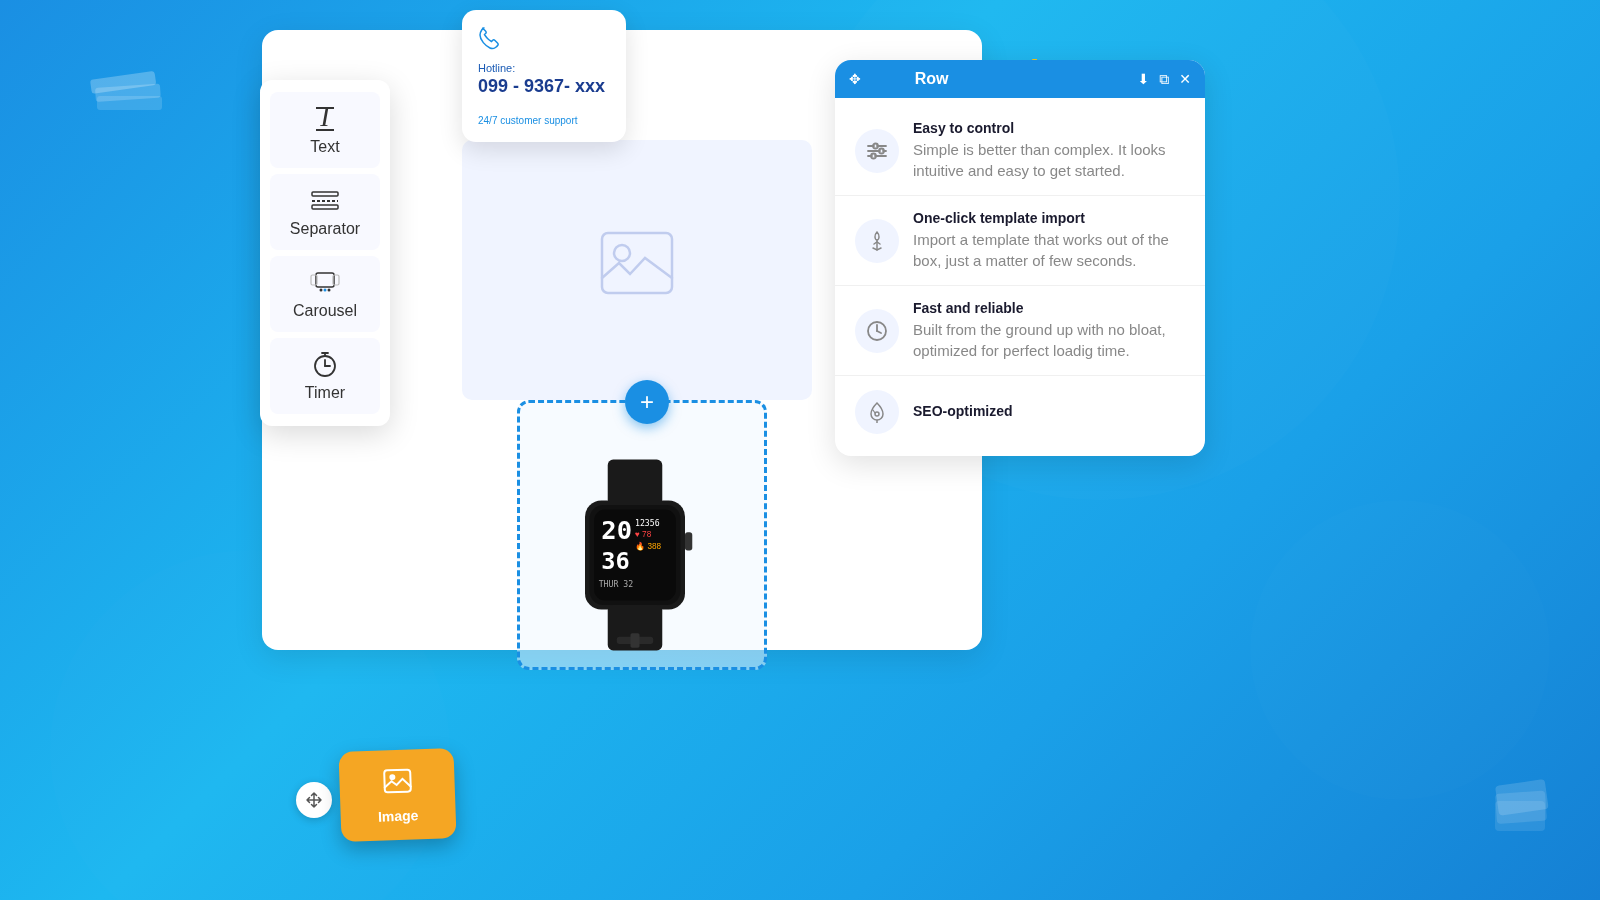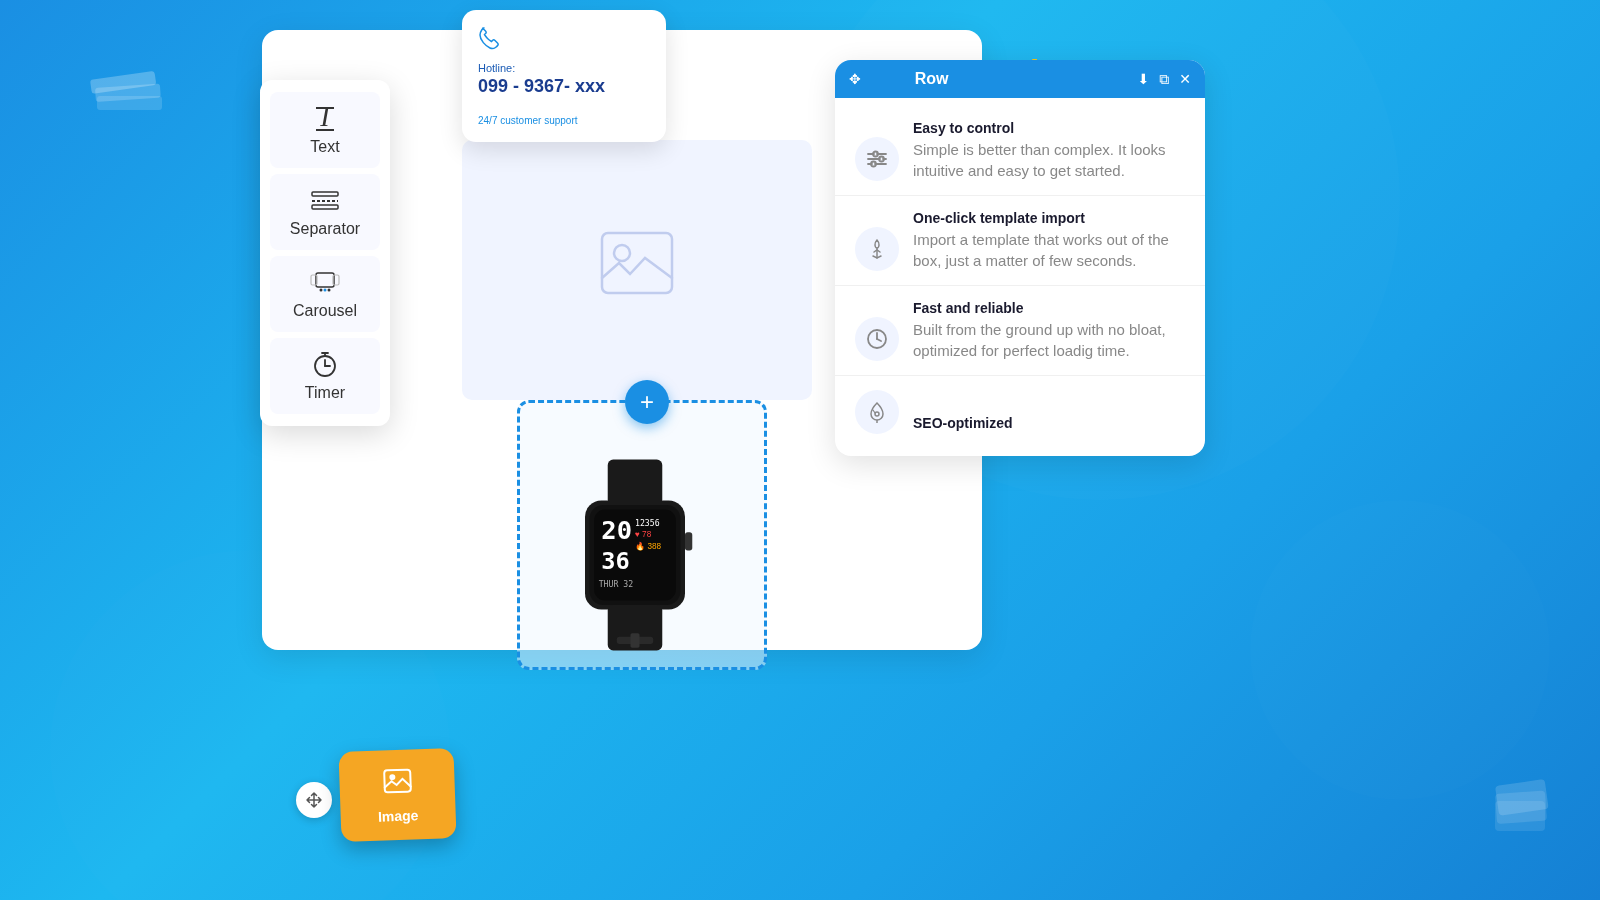--- a/index.html
+++ b/index.html
@@ -157,21 +157,21 @@
       font-size: 14px;
       color: white;
       font-weight: 600;
     }
 
     
     .phone-card {
       position: absolute;
       left: 462px;
       top: 10px;
-      width: 204px;
+      width: 164px;
       background: white;
       border-radius: 14px;
       padding: 16px;
       box-shadow: 0 8px 25px rgba(0,0,0,0.12);
       z-index: 25;
     }
     .phone-card .phone-icon {
       font-size: 22px;
       color: #1a8fe3;
       margin-bottom: 6px;
@@ -310,21 +310,21 @@
       margin-right: auto;
       padding-left: 44px;
     }
 
     
     .features-list {
       padding: 8px 0;
     }
     .feature-item {
       display: flex;
-      align-items: flex-end;
+      align-items: center;
       padding: 14px 20px;
       gap: 14px;
       border-bottom: 1px solid #f0f0f0;
     }
     .feature-item:last-child {
       border-bottom: none;
     }
     .feature-icon-wrap {
       width: 44px;
       height: 44px;

